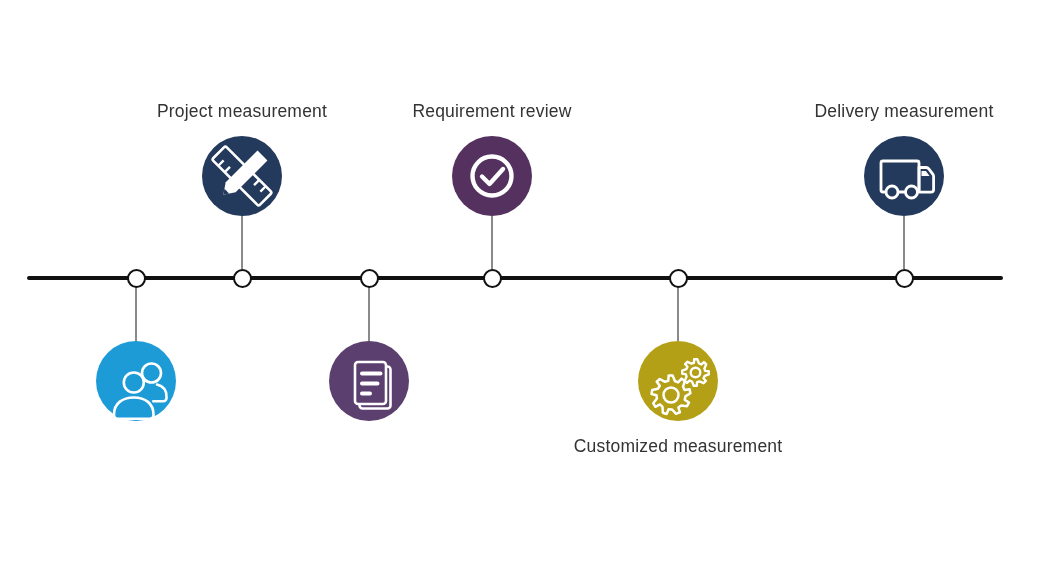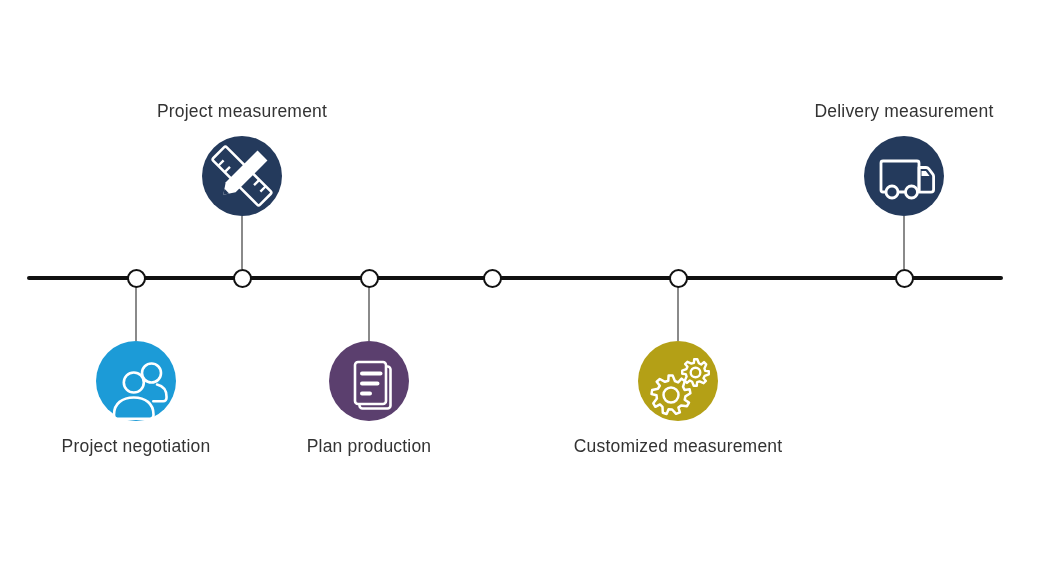--- a/index.html
+++ b/index.html
@@ -45,21 +45,20 @@
   <div class="step below" style="left:16px">
     <div class="connector"></div>
     <div class="bubble" style="background: rgb(28, 155, 215); color: rgb(28, 155, 215);">
       <svg width="80" height="80" viewBox="0 0 80 80">
         <circle cx="55.5" cy="32" r="9.5" fill="none" stroke="#fff" stroke-width="2.6"></circle>
         <path d="M61,43.5 c6,1.5 9.5,6 9.5,12 v1.5 c0,1.8 -1.4,3.2 -3.2,3.2 h-10" fill="none" stroke="#fff" stroke-width="2.6" stroke-linecap="round"></path>
         <path d="M18,73.5 c0,-11 8.3,-17 19.8,-17 c11.5,0 19.7,6 19.7,17 v0.8 c0,1.9 -1.5,3.4 -3.4,3.4 h-32.7 c-1.9,0 -3.4,-1.5 -3.4,-3.4 z" fill="currentColor" stroke="#fff" stroke-width="2.6" stroke-linejoin="round"></path>
         <circle cx="37.8" cy="41.5" r="10" fill="currentColor" stroke="#fff" stroke-width="2.6"></circle>
       </svg>
     </div>
-    <div class="label">Project negotiation</div>
   </div>
 
   <div class="step above" style="left:122px">
     <div class="label">Project measurement</div>
     <div class="bubble" style="background: rgb(36, 58, 92); color: rgb(36, 58, 92);">
       <svg width="80" height="80" viewBox="0 0 80 80">
         <g transform="rotate(-45 40 40)">
           <rect x="30.5" y="7" width="19" height="66" rx="2" fill="none" stroke="#fff" stroke-width="2.6"></rect>
           <path d="M30.5,16 h7.5 M30.5,25 h7.5 M49.5,55 h-7.5 M49.5,64 h-7.5" fill="none" stroke="#fff" stroke-width="2.4"></path>
         </g>
@@ -74,23 +73,32 @@
 
   <div class="step below" style="left:249px">
     <div class="connector"></div>
     <div class="bubble" style="background: rgb(91, 63, 110); color: rgb(91, 63, 110);">
       <svg width="80" height="80" viewBox="0 0 80 80">
         <rect x="30.5" y="25.5" width="31" height="42" rx="3" fill="none" stroke="#fff" stroke-width="2.6"></rect>
         <rect x="26" y="21" width="31" height="42" rx="3" fill="currentColor" stroke="#fff" stroke-width="2.6"></rect>
         <path d="M33,32.5 h18.5 M33,42.5 h15.5 M33,52.5 h8" fill="none" stroke="#fff" stroke-width="4" stroke-linecap="round"></path>
       </svg>
     </div>
-    <div class="label">Plan production</div>
   </div>
 
+  <div class="step above" style="left:372px">
+    <div class="label">Requirement review</div>
+    <div class="bubble" style="background: rgb(85, 49, 95); color: rgb(85, 49, 95);">
+      <svg width="80" height="80" viewBox="0 0 80 80">
+        <circle cx="40" cy="40" r="19.5" fill="none" stroke="#fff" stroke-width="4.4"></circle>
+        <path d="M30,40.5 L37.5,48 L51,33" fill="none" stroke="#fff" stroke-width="4.4" stroke-linecap="round" stroke-linejoin="round"></path>
+      </svg>
+    </div>
+    <div class="connector"></div>
+  </div>
 
   <div class="step below" style="left:558px">
     <div class="connector"></div>
     <div class="bubble" style="background: rgb(180, 160, 22); color: rgb(180, 160, 22);">
       <svg width="80" height="80" viewBox="0 0 80 80">
         <path fill="none" stroke="#fff" stroke-width="2.5" stroke-linejoin="round" d="M47.4,55.4L46.7,58.8L51.0,61.6L49.0,65.2L43.1,64.4L40.4,66.5L41.9,71.4L38.1,72.8L34.1,68.5L30.6,68.3L28.6,73.0L24.8,71.7L24.5,65.8L22.0,63.4L17.4,65.8L15.3,62.3L18.9,57.6L18.5,54.2L13.5,53.0L14.2,49.0L19.9,47.7L21.8,44.8L18.7,40.7L21.8,38.0L27.0,40.8L30.3,39.8L30.6,34.6L34.7,34.6L36.9,40.0L40.1,41.4L43.6,37.6L46.8,40.2L45.0,45.8L46.6,48.9L51.6,48.3L52.4,52.3Z"></path>
         <circle cx="33" cy="54" r="7.5" fill="none" stroke="#fff" stroke-width="2.5"></circle>
         <path fill="none" stroke="#fff" stroke-width="2.4" stroke-linejoin="round" d="M66.7,34.9L65.5,37.2L67.9,40.0L65.6,42.2L61.6,40.4L59.1,41.2L58.8,44.8L55.7,44.8L54.1,40.7L51.8,39.5L49.0,41.9L46.8,39.6L48.6,35.6L47.8,33.1L44.2,32.8L44.2,29.7L48.3,28.1L49.5,25.8L47.1,23.0L49.4,20.8L53.4,22.6L55.9,21.8L56.2,18.2L59.3,18.2L60.9,22.3L63.2,23.5L66.0,21.1L68.2,23.4L66.4,27.4L67.2,29.9L70.8,30.2L70.8,33.3Z"></path>
         <circle cx="57.5" cy="31.5" r="4.8" fill="none" stroke="#fff" stroke-width="2.4"></circle>
       </svg>

